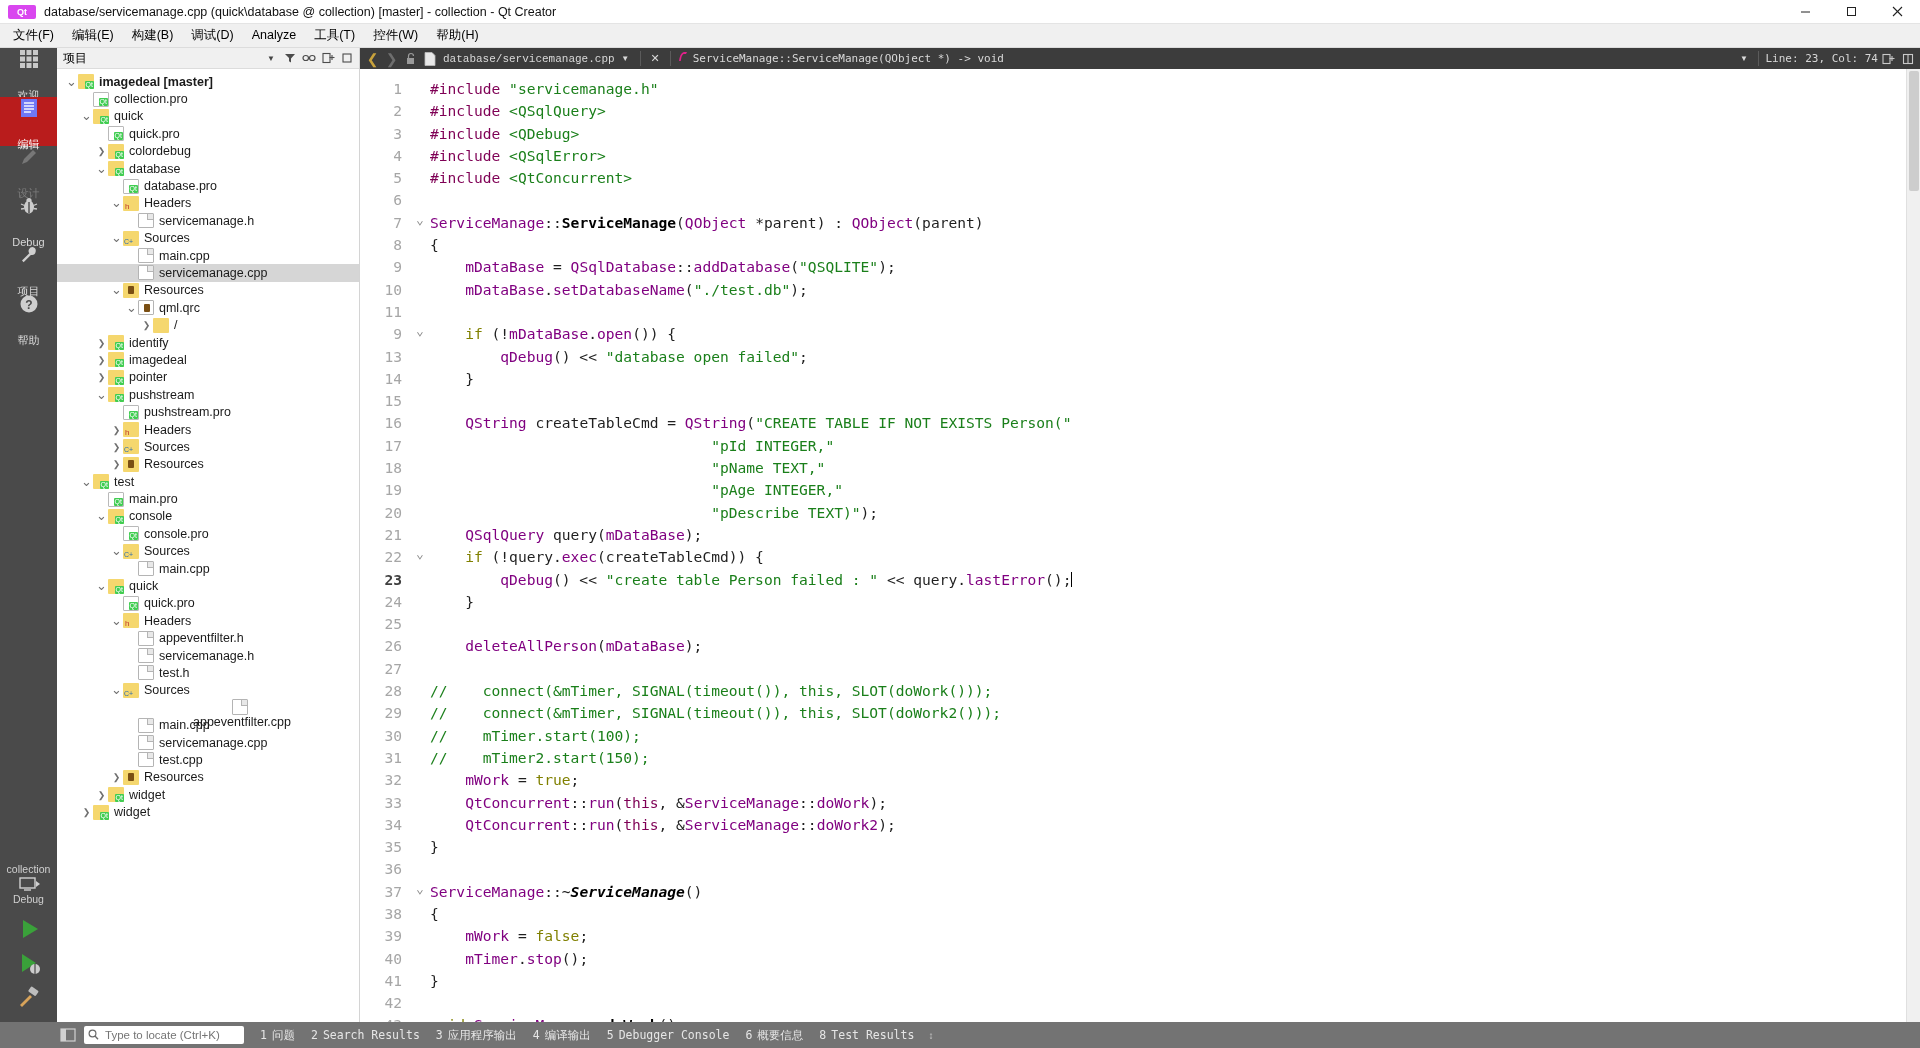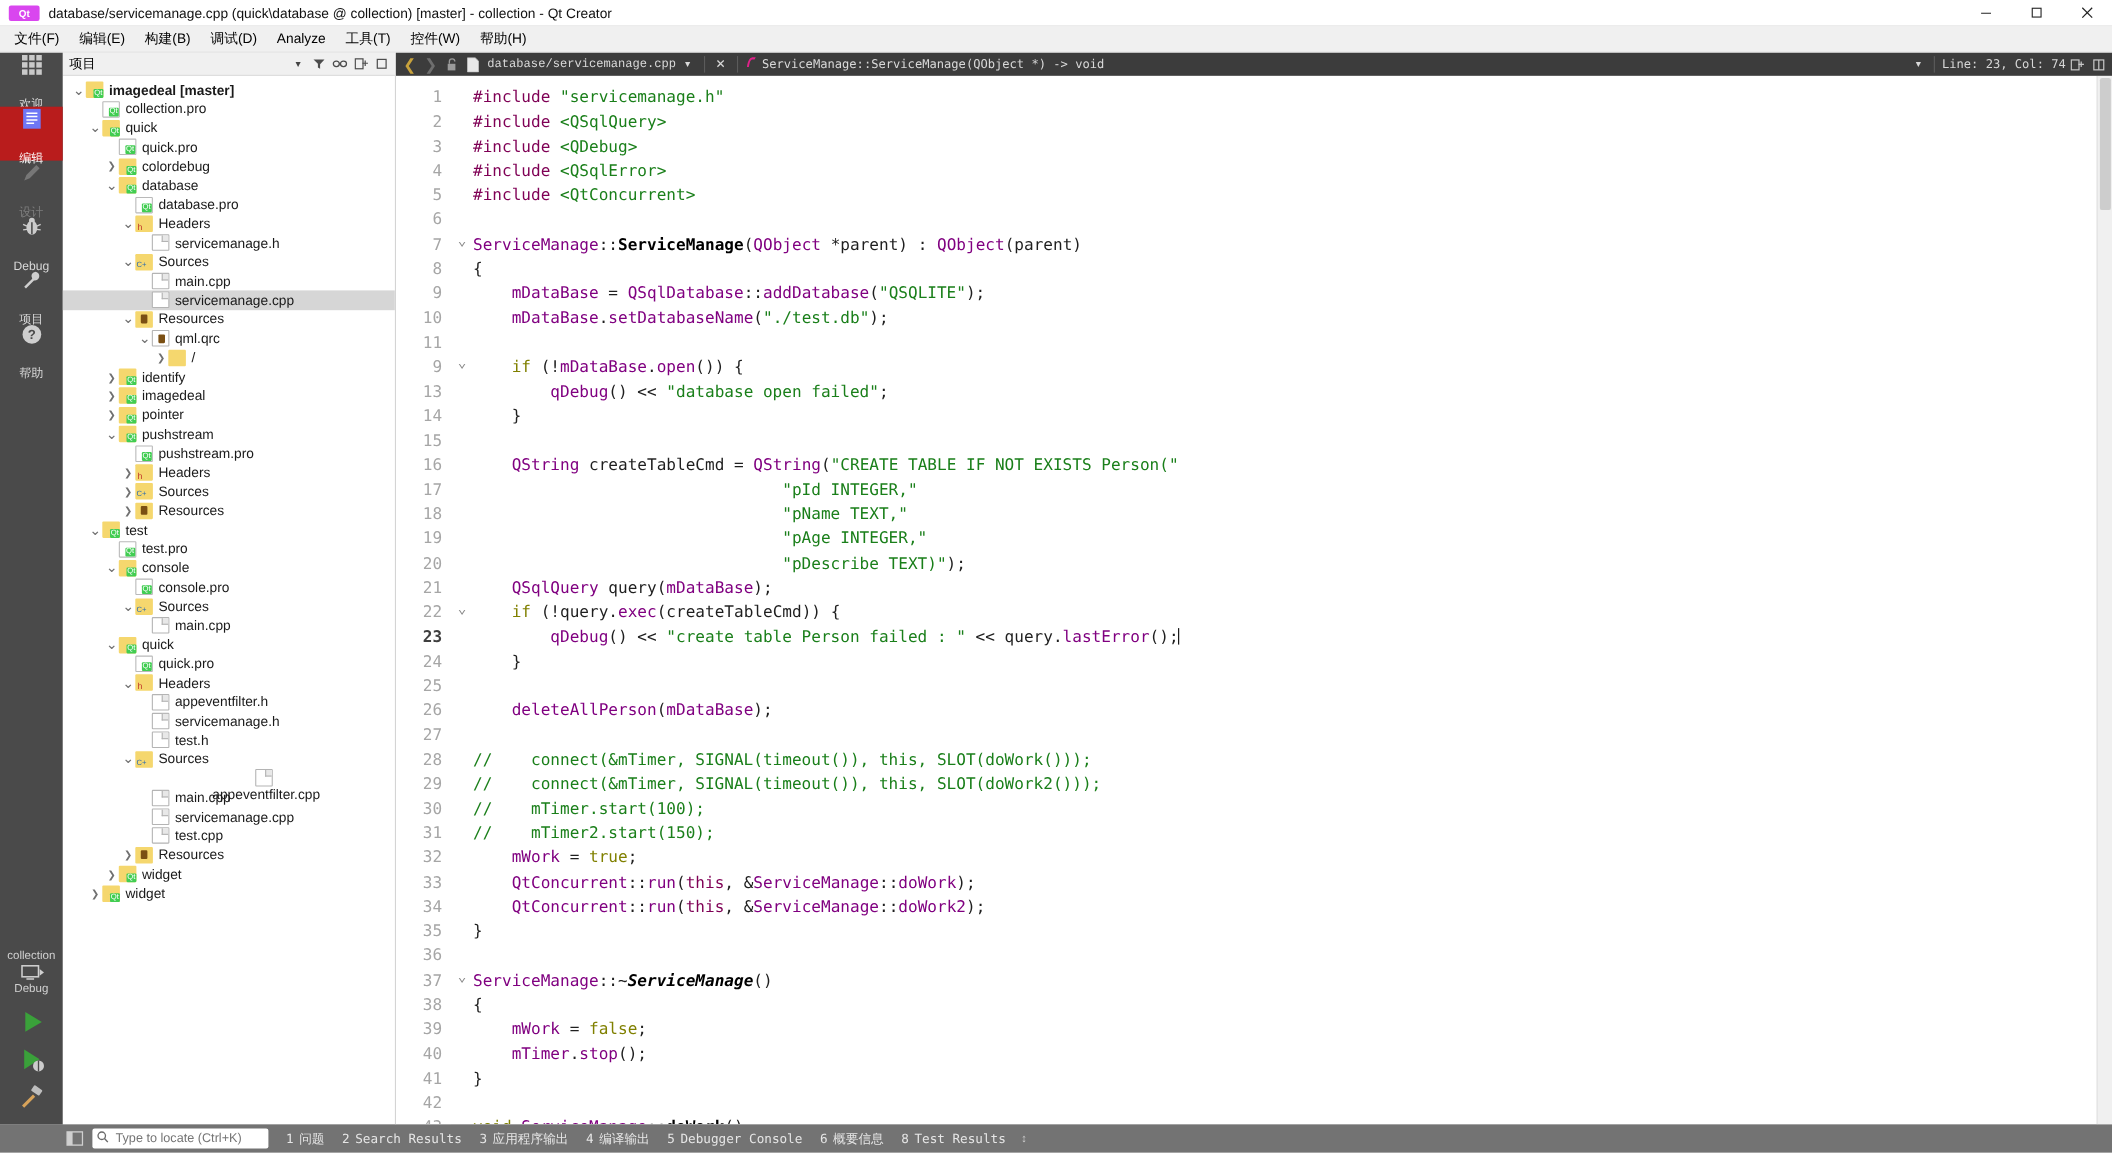--- a/index.html
+++ b/index.html
@@ -443,21 +443,21 @@
           <span>Resources</span>
         </div>
         <div class="row" style="padding-left: 23px;">
           <span class="arrow" style="font-size: 13px; line-height: 6px;">⌄</span>
           <span class="ficon ic-qtfolder"></span>
           <span>test</span>
         </div>
         <div class="row" style="padding-left: 38px;">
           <span class="arrow none"></span>
           <span class="ficon ic-pro"></span>
-          <span>test.pro</span>
+          <span>main.pro</span>
         </div>
         <div class="row" style="padding-left: 38px;">
           <span class="arrow" style="font-size: 13px; line-height: 6px;">⌄</span>
           <span class="ficon ic-qtfolder"></span>
           <span>console</span>
         </div>
         <div class="row" style="padding-left: 53px;">
           <span class="arrow none"></span>
           <span class="ficon ic-pro"></span>
           <span>console.pro</span>

